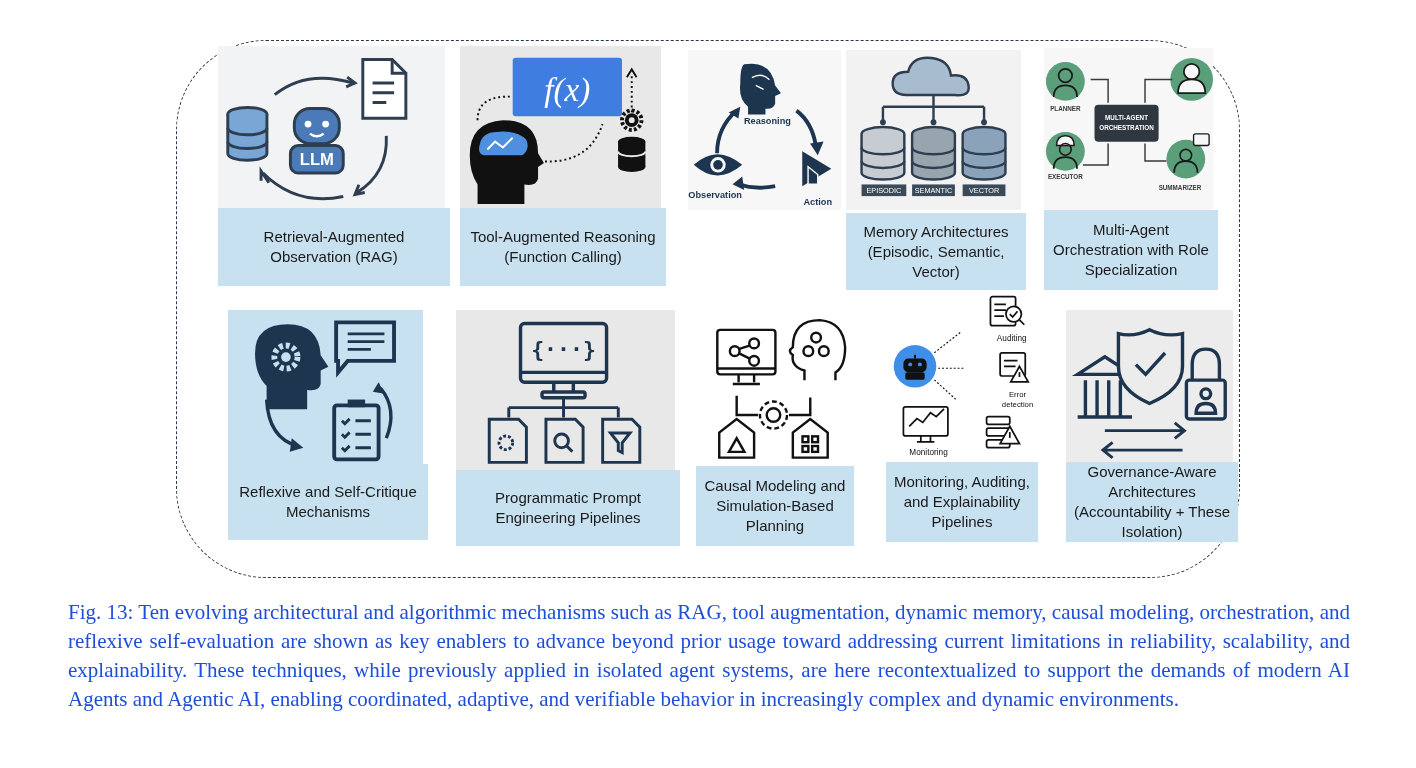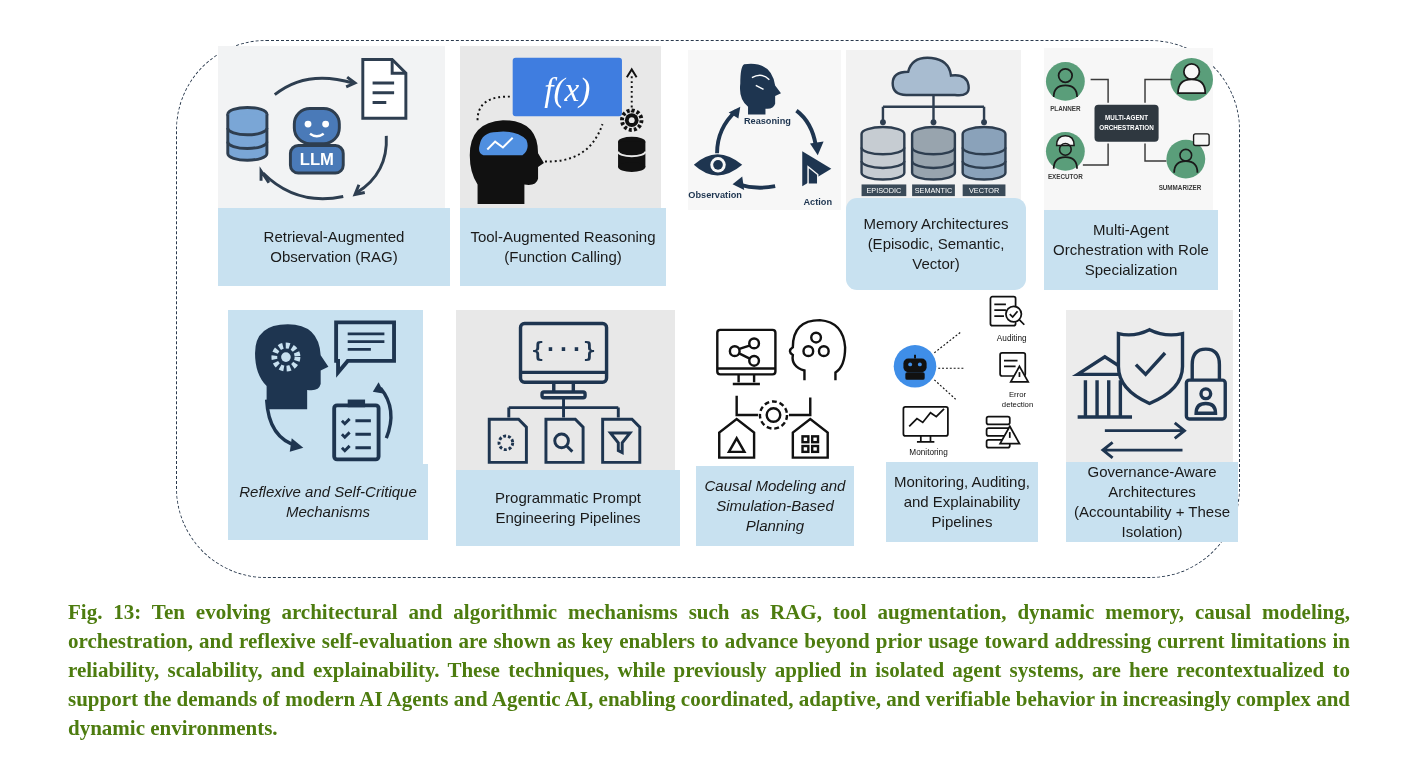--- a/index.html
+++ b/index.html
@@ -2,21 +2,21 @@
 <html><head>
 <meta charset="utf-8">
 <style>
   html,body{margin:0;padding:0;background:#ffffff;}
   body{width:1416px;height:768px;position:relative;overflow:hidden;font-family:"Liberation Sans",sans-serif;color:#111;}
   .frame{position:absolute;left:176px;top:40px;width:1064px;height:538px;border:1.6px dashed #2a3a4e;border-radius:90px;box-sizing:border-box;}
   .panel{position:absolute;}
   .pic{position:absolute;left:0;top:0;right:5px;overflow:hidden;}
   .pic svg{width:100%;height:100%;display:block;}
   .lbl{position:absolute;left:0;right:0;bottom:0;background:#c8e1f0;display:flex;align-items:center;justify-content:center;text-align:center;font-size:15px;line-height:20px;color:#1a1a1a;padding:0 4px;box-sizing:border-box;}
-  .caption{position:absolute;left:68px;top:598px;width:1282px;font-family:"Liberation Serif",serif;font-size:21px;line-height:29px;text-align:justify;color:#4d7c0f;font-weight:bold;}
+  .caption{position:absolute;left:68px;top:598px;width:1282px;font-family:"Liberation Serif",serif;font-size:21px;line-height:29px;text-align:justify;color:#1d4ed8;}
 </style>
 </head>
 <body>
 
 <div class="frame"></div>
 
 <div class="panel" style="left:218px;top:46px;width:232px;height:240px;">
   <div class="pic" style="height:162px;background:#f2f3f4;">
     <svg viewBox="0 0 232 162">
       <g fill="#7aa6d6" stroke="#2e3e50" stroke-width="3">
@@ -133,21 +133,21 @@
           <path d="M120 98a22 7 0 0 0 44 0M120 112a22 7 0 0 0 44 0" fill="none"></path>
       </g>
       <rect x="16" y="136" width="46" height="12" fill="#3a4a58"></rect>
         <rect x="68" y="136" width="44" height="12" fill="#3a4a58"></rect>
         <rect x="120" y="136" width="44" height="12" fill="#3a4a58"></rect>
       <text x="39" y="145" text-anchor="middle" font-size="7.5" fill="#fff">EPISODIC</text>
       <text x="90" y="145" text-anchor="middle" font-size="7.5" fill="#fff">SEMANTIC</text>
       <text x="142" y="145" text-anchor="middle" font-size="7.5" fill="#fff">VECTOR</text>
     </svg>
   </div>
-  <div class="lbl" style="height:92px;border-radius:11px;">Memory Architectures (Episodic, Semantic, Vector)</div>
+  <div class="lbl" style="height:77px;">Memory Architectures (Episodic, Semantic, Vector)</div>
 </div>
 
 <div class="panel" style="left:1044px;top:48px;width:174px;height:242px;">
   <div class="pic" style="height:162px;background:#f7f7f7;">
     <svg viewBox="0 0 174 162">
       <g>
           <circle cx="22" cy="32" r="20" fill="#5a9e7a"></circle>
           <circle cx="22" cy="26" r="7" fill="none" stroke="#1a1a1a" stroke-width="1.8"></circle>
           <path d="M10 48q0-12 12-12t12 12" fill="none" stroke="#1a1a1a" stroke-width="1.8"></path>
         </g>
@@ -175,21 +175,21 @@
         </g>
       <text x="140" y="144" text-anchor="middle" font-size="6.5" font-weight="bold" fill="#3a3a3a">SUMMARIZER</text>
       <g stroke="#3a3a3a" stroke-width="1.5" fill="none">
           <path d="M48 30h18v24M132 30h-28v24M40 118h26V96M104 96v18h22"></path>
         </g>
     </svg>
   </div>
   <div class="lbl" style="height:80px;">Multi-Agent Orchestration with Role Specialization</div>
 </div>
 
-<div class="panel" style="left:228px;top:310px;width:200px;height:230px;font-style:italic;">
+<div class="panel" style="left:228px;top:310px;width:200px;height:230px;">
   <div class="pic" style="height:154px;background:#c8e1f0;">
     <svg viewBox="0 0 202 154">
       <g>
           <path d="M28 42q0-30 34-30q32 0 34 32l8 12-8 4v14q-2 8-14 6v20H40v-24q-12-12-12-34z" fill="#1e3550"></path>
           <circle cx="60" cy="46" r="12" fill="none" stroke="#c8e1f0" stroke-width="6" stroke-dasharray="4 3"></circle>
           <circle cx="60" cy="46" r="5" fill="#c8e1f0"></circle>
         </g>
       <g>
           <path d="M112 10h60v40h-48l-10 12v-12h-2z" fill="none" stroke="#1e3550" stroke-width="4"></path>
           <path d="M124 22h38M124 30h38M124 38h24" stroke="#1e3550" stroke-width="3"></path>
@@ -262,21 +262,21 @@
           <path d="M24 154v-26l18-14 18 14v26z"></path>
           <path d="M34 148l8-14 8 14z"></path>
           <path d="M100 154v-26l18-14 18 14v26z"></path>
           <rect x="110" y="132" width="6" height="6"></rect>
           <rect x="120" y="132" width="6" height="6"></rect>
           <rect x="110" y="142" width="6" height="6"></rect>
           <rect x="120" y="142" width="6" height="6"></rect>
         </g>
     </svg>
   </div>
-  <div class="lbl" style="height:80px;font-style:italic;">Causal Modeling and Simulation-Based Planning</div>
+  <div class="lbl" style="height:80px;">Causal Modeling and Simulation-Based Planning</div>
 </div>
 
 <div class="panel" style="left:886px;top:290px;width:152px;height:252px;">
   <div class="pic" style="height:172px;background:#ffffff;">
     <svg viewBox="0 0 152 172">
       <g>
           <circle cx="30" cy="76" r="22" fill="#3f8ee8"></circle>
           <rect x="18" y="68" width="24" height="14" rx="5" fill="#111"></rect>
           <rect x="20" y="82" width="20" height="8" rx="2" fill="#111"></rect>
           <circle cx="25" cy="74" r="2" fill="#3f8ee8"></circle>

